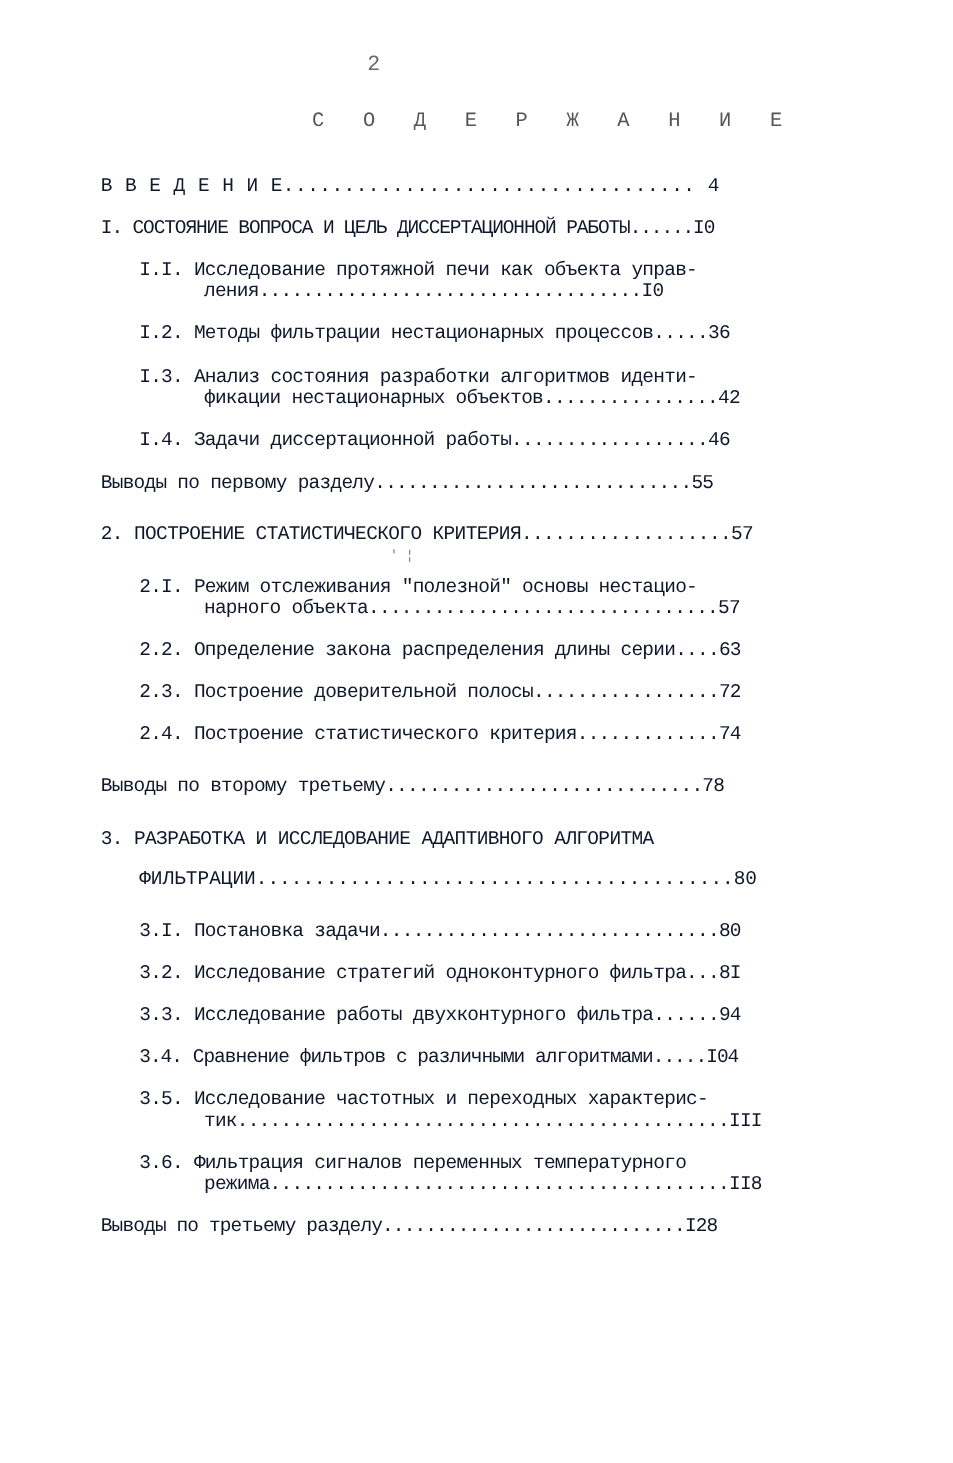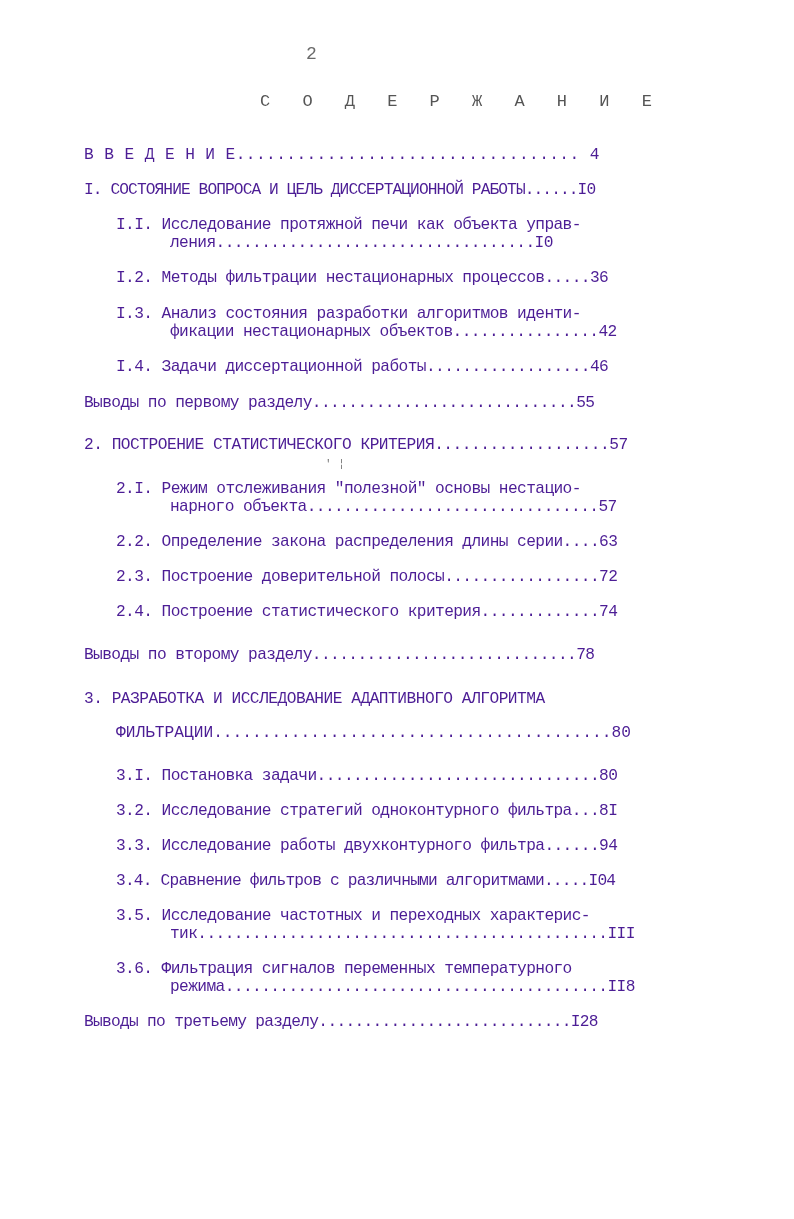--- a/index.html
+++ b/index.html
@@ -8,21 +8,21 @@
       font-family: "Liberation Mono", "DejaVu Sans Mono", monospace;
       color: #5a5a5a;
     }
     .page-number {
       position: absolute; left: 306px; top: 44px; font-size: 18px; color: #6a6a6a;
     }
     .title {
       position: absolute; left: 240px; top: 92px; font-size: 17px; letter-spacing: 11px; color: #555; margin-left: 20px;
     }
     .line {
-      position: absolute; font-size: 16.2px; white-space: pre; color: #4c1d95; letter-spacing: 0.4px;
+      position: absolute; font-size: 16.2px; white-space: pre; color: #0f172a; letter-spacing: 0.4px;
     }
     .stray { position: absolute; color: #777; font-size: 11px; }
   </style>
 </head>
 <body>
 
 <div>
   <div class="page-number">2</div>
   <div class="title">С О Д Е Р Ж А Н И Е</div>
 
@@ -48,21 +48,21 @@
 
   <div class="line" style="left:116px; top:480px; letter-spacing:-0.6px;"><span>2.I.</span> <span>Режим отслеживания "полезной" основы нестацио-</span></div>
   <div class="line" style="left:170px; top:498px; letter-spacing:-0.6px;"><span>нарного объекта................................</span><span>57</span></div>
 
   <div class="line" style="left:116px; top:533px; letter-spacing:-0.6px;text-align:right;"><span>2.2.</span> <span>Определение закона распределения длины серии....</span><span>63</span></div>
 
   <div class="line" style="left:116px; top:568px; letter-spacing:-0.6px;"><span>2.3.</span> <span>Построение доверительной полосы.................</span><span>72</span></div>
 
   <div class="line" style="left:116px; top:603px; letter-spacing:-0.6px;"><span>2.4.</span> <span>Построение статистического критерия.............</span><span>74</span></div>
 
-  <div class="line" style="left:84px; top:646px; letter-spacing:-0.6px;"><span>Выводы по второму разделу.............................</span><span>78</span></div>
+  <div class="line" style="left:84px; top:646px; letter-spacing:-0.6px;"><span>Выводы по второму третьему.............................</span><span>78</span></div>
 
   <div class="line" style="left:84px; top:690px; letter-spacing:-0.5px;"><span>3. РАЗРАБОТКА И ИССЛЕДОВАНИЕ АДАПТИВНОГО АЛГОРИТМА</span></div>
   <div class="line" style="left:116px; top:724px; letter-spacing:0px;"><span>ФИЛЬТРАЦИИ.........................................</span><span>80</span></div>
 
   <div class="line" style="left:116px; top:767px; letter-spacing:-0.6px;"><span>3.I.</span> <span>Постановка задачи...............................</span><span>80</span></div>
 
   <div class="line" style="left:116px; top:802px; letter-spacing:-0.6px;"><span>3.2.</span> <span>Исследование стратегий одноконтурного фильтра...</span><span>8I</span></div>
 
   <div class="line" style="left:116px; top:837px; letter-spacing:-0.6px;"><span>3.3.</span> <span>Исследование работы двухконтурного фильтра......</span><span>94</span></div>
 

